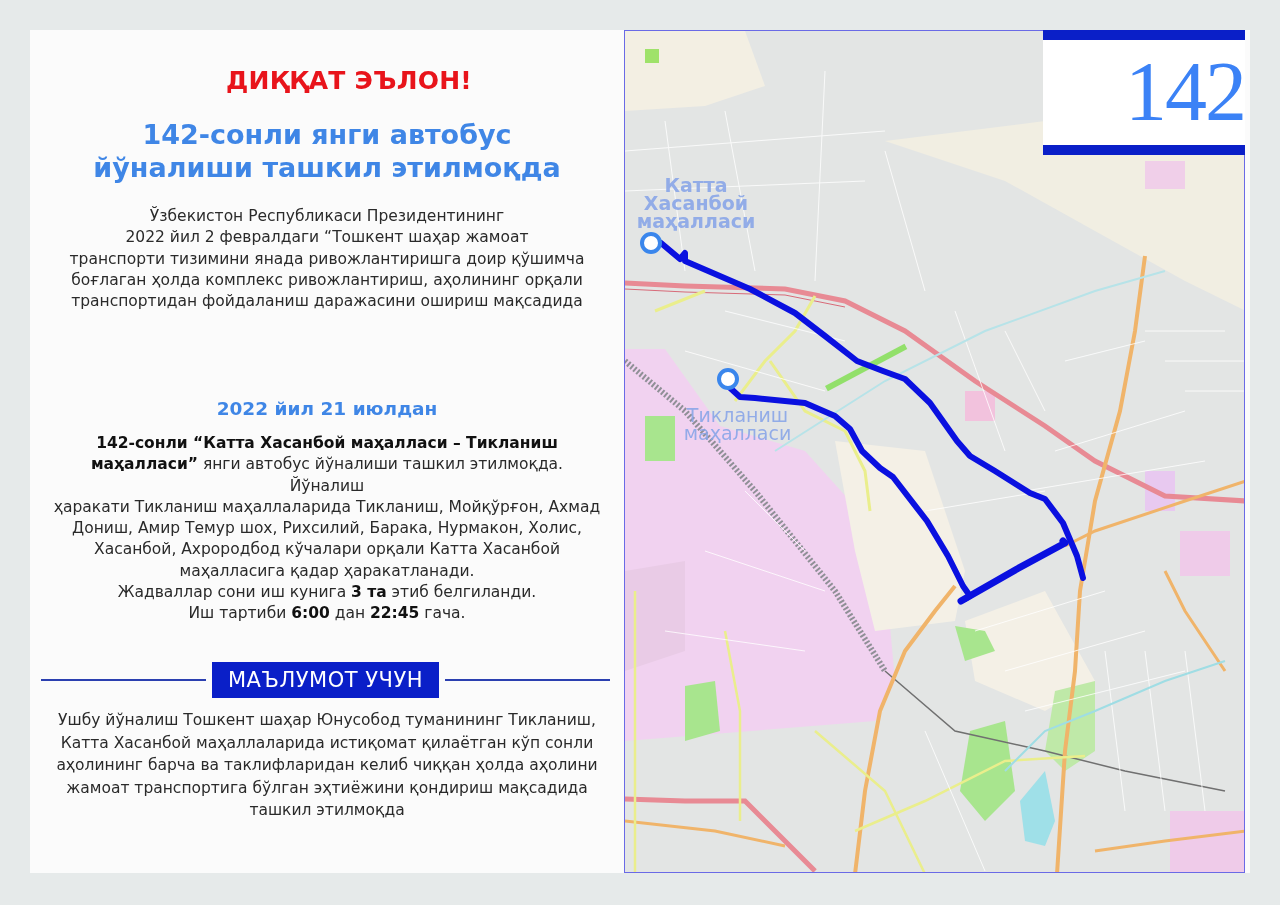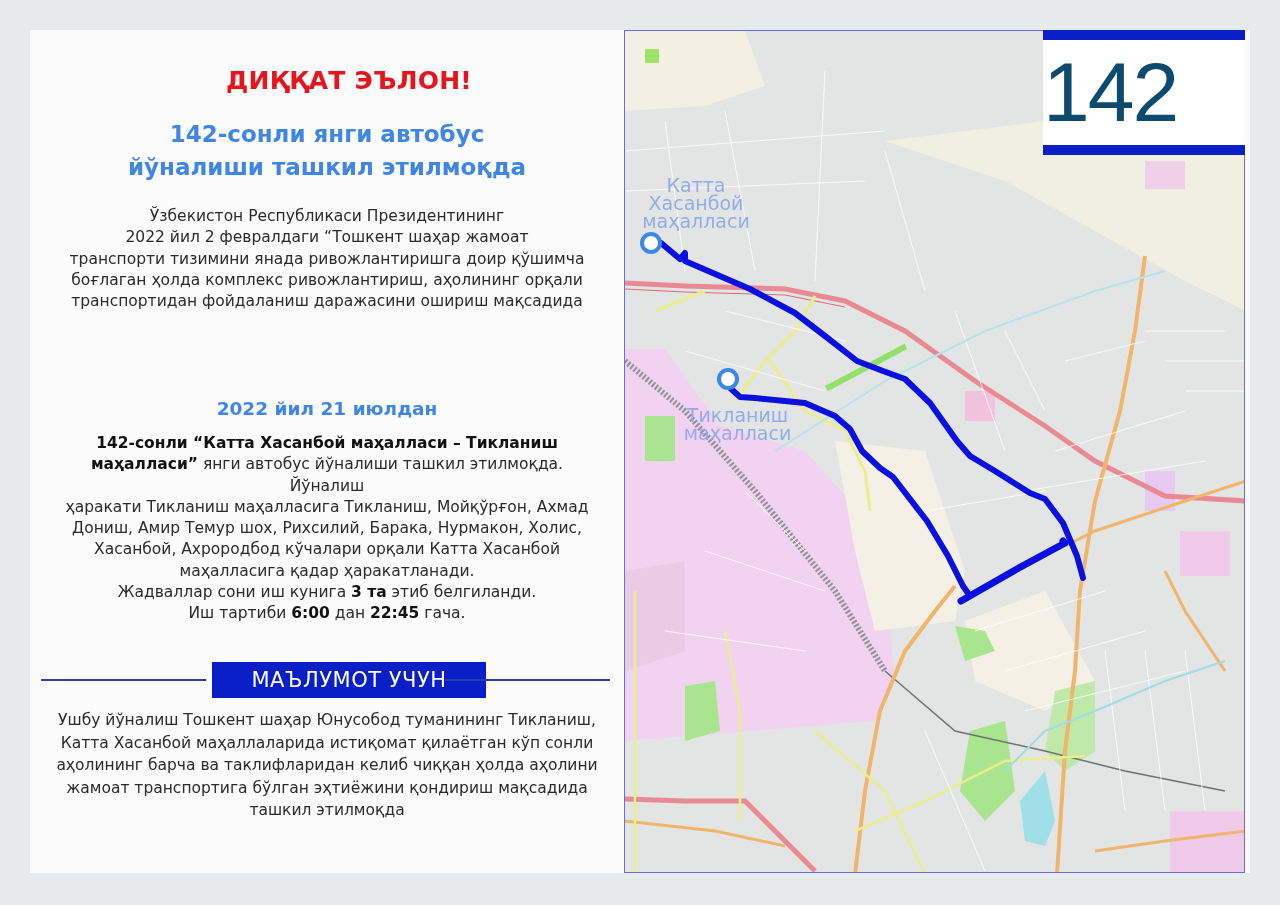--- a/index.html
+++ b/index.html
@@ -16,21 +16,21 @@
   .left {
     position: absolute; left: 30px; top: 30px; width: 594px; height: 843px;
     text-align: center; color: #222;
   }
   .alert-title {
     position: absolute; top: 36px; left: 0; right: 0;
     color: #e8141b; font-weight: bold; font-size: 25px; letter-spacing: 0.2px; margin-left: 44px;
   }
   .subtitle {
     position: absolute; top: 88px; left: 0; right: 0;
-    color: #3f86e6; font-weight: bold; font-size: 23px; line-height: 33px;
+    color: #3f86e6; font-weight: bold; font-size: 27px; line-height: 33px;
   }
   .intro {
     position: absolute; top: 176px; left: 20px; right: 20px;
     font-size: 15.5px; line-height: 21.3px; color: #2a2a2a; text-align: center;
   }
   .date {
     position: absolute; top: 368px; left: 0; right: 0;
     color: #3f86e6; font-weight: bold; font-size: 18.5px;
   }
   .details {
@@ -40,21 +40,21 @@
   .details b { color: #111; }
   .info-header {
     position: absolute; top: 632px; left: 0; right: 0; height: 36px;
   }
   .info-line {
     position: absolute; top: 17px; height: 1.5px; background: #2b3fb0;
   }
   .info-line.l { left: 11px; width: 165px; }
   .info-line.r { left: 415px; width: 165px; }
   .info-badge {
-    position: absolute; left: 182px; top: 0; width: 274px; height: 36px;
+    position: absolute; left: 182px; top: 0; width: 227px; height: 36px;
     background: #0a1fc8; color: #fff; font-size: 21px; line-height: 36px;
     letter-spacing: 0.5px;
   }
   .footer-text {
     position: absolute; top: 679px; left: 10px; right: 10px;
     font-size: 15.5px; line-height: 22.5px; color: #2a2a2a;
   }
 
   
   .map {
@@ -64,23 +64,23 @@
   }
   .map svg { position: absolute; left: 0; top: 0; }
   .badge {
     position: absolute; left: 1043px; top: 30px; width: 202px; height: 125px;
     background: #fff;
   }
   .badge .bar { position: absolute; left: 0; right: 0; height: 10px; background: #0a1fc8; }
   .badge .bar.top { top: 0; }
   .badge .bar.bottom { bottom: 0; }
   .badge .num {
-    position: absolute; left: 0; right: 0; top: 14px; text-align: left;
-    font-family: Liberation Sans, sans-serif; font-weight: 200;
-    font-size: 84px; line-height: 96px; color: #0c4a6e;
+    position: absolute; left: 0; right: 0; top: 14px; text-align: right;
+    font-family: Liberation Serif, serif; font-weight: 200;
+    font-size: 84px; line-height: 96px; color: #3b82f6;
     letter-spacing: -2px;
   }
   .map-label {
     position: absolute; color: #8aa6e8; font-size: 19px; line-height: 19px;
     text-align: center; font-weight: normal; opacity: 0.9;
   }
 </style>
 </head>
 <body>
 
@@ -100,21 +100,21 @@
     <div>транспортидан фойдаланиш даражасини ошириш мақсадида</div>
   </div>
   <div class="date">2022 йил 21 июлдан</div>
   <div class="details">
     <div>
       <b>142-сонли “Катта Хасанбой маҳалласи – Тикланиш</b>
     </div>
     <div>
       <b>маҳалласи”</b><span> янги автобус йўналиши ташкил этилмоқда. Йўналиш</span>
     </div>
-    <div>ҳаракати Тикланиш маҳалласига Тикланиш, Мойқўрғон, Ахмад</div>
+    <div>ҳаракати Тикланиш маҳаллаларида Тикланиш, Мойқўрғон, Ахмад</div>
     <div>Дониш, Амир Темур шох, Рихсилий, Барака, Нурмакон, Холис,</div>
     <div>Хасанбой, Ахрородбод кўчалари орқали Катта Хасанбой</div>
     <div>маҳалласига қадар ҳаракатланади.</div>
     <div>
       <span>Жадваллар сони иш кунига </span><b>3 та</b><span> этиб белгиланди.</span>
     </div>
     <div>
       <span>Иш тартиби </span><b>6:00</b><span> дан </span><b>22:45</b><span> гача.</span>
     </div>
   </div>
@@ -219,21 +219,21 @@
     <path d="M380,740 L420,700 L470,680 L540,650 L600,630" stroke="#9fdde4" stroke-width="2" fill="none"></path>
 
     <path d="M36,212 L55,228 L60,222 L60,230 L125,258 L170,282 L200,305 L232,330 L258,340 L280,348 L305,372 L332,410 L345,425 L370,440 L405,462 L420,468 L438,492 L452,525 L458,547" stroke="#0a10e0" stroke-width="6" fill="none" stroke-linecap="round" stroke-linejoin="round"></path>
     <path d="M103,355 L115,366 L130,367 L180,372 L210,385 L225,398 L237,420 L255,437 L268,446 L302,490 L323,525 L338,555 L345,565 L340,568" stroke="#0a10e0" stroke-width="6" fill="none" stroke-linecap="round" stroke-linejoin="round"></path>
     <path d="M336,570 L350,562 L392,538 L440,512 L438,510" stroke="#0a10e0" stroke-width="7" fill="none" stroke-linecap="round" stroke-linejoin="round"></path>
 
     <circle cx="26" cy="212" r="9" fill="#ffffff" stroke="#3a86ec" stroke-width="4"></circle>
     <circle cx="103" cy="348" r="9" fill="#ffffff" stroke="#3a86ec" stroke-width="4"></circle>
   </svg>
 
-  <div class="map-label" style="left:6px; top:145px; width:130px; line-height:18px;">
+  <div class="map-label" style="left:6px; top:145px; width:130px; line-height:18px;font-weight:bold;">
     <div>Катта</div>
     <div>Хасанбой</div>
     <div>маҳалласи</div>
   </div>
   <div class="map-label" style="left:55px; top:375px; width:115px; line-height:18px;">
     <div>Тикланиш</div>
     <div>маҳалласи</div>
   </div>
 </div>
 

